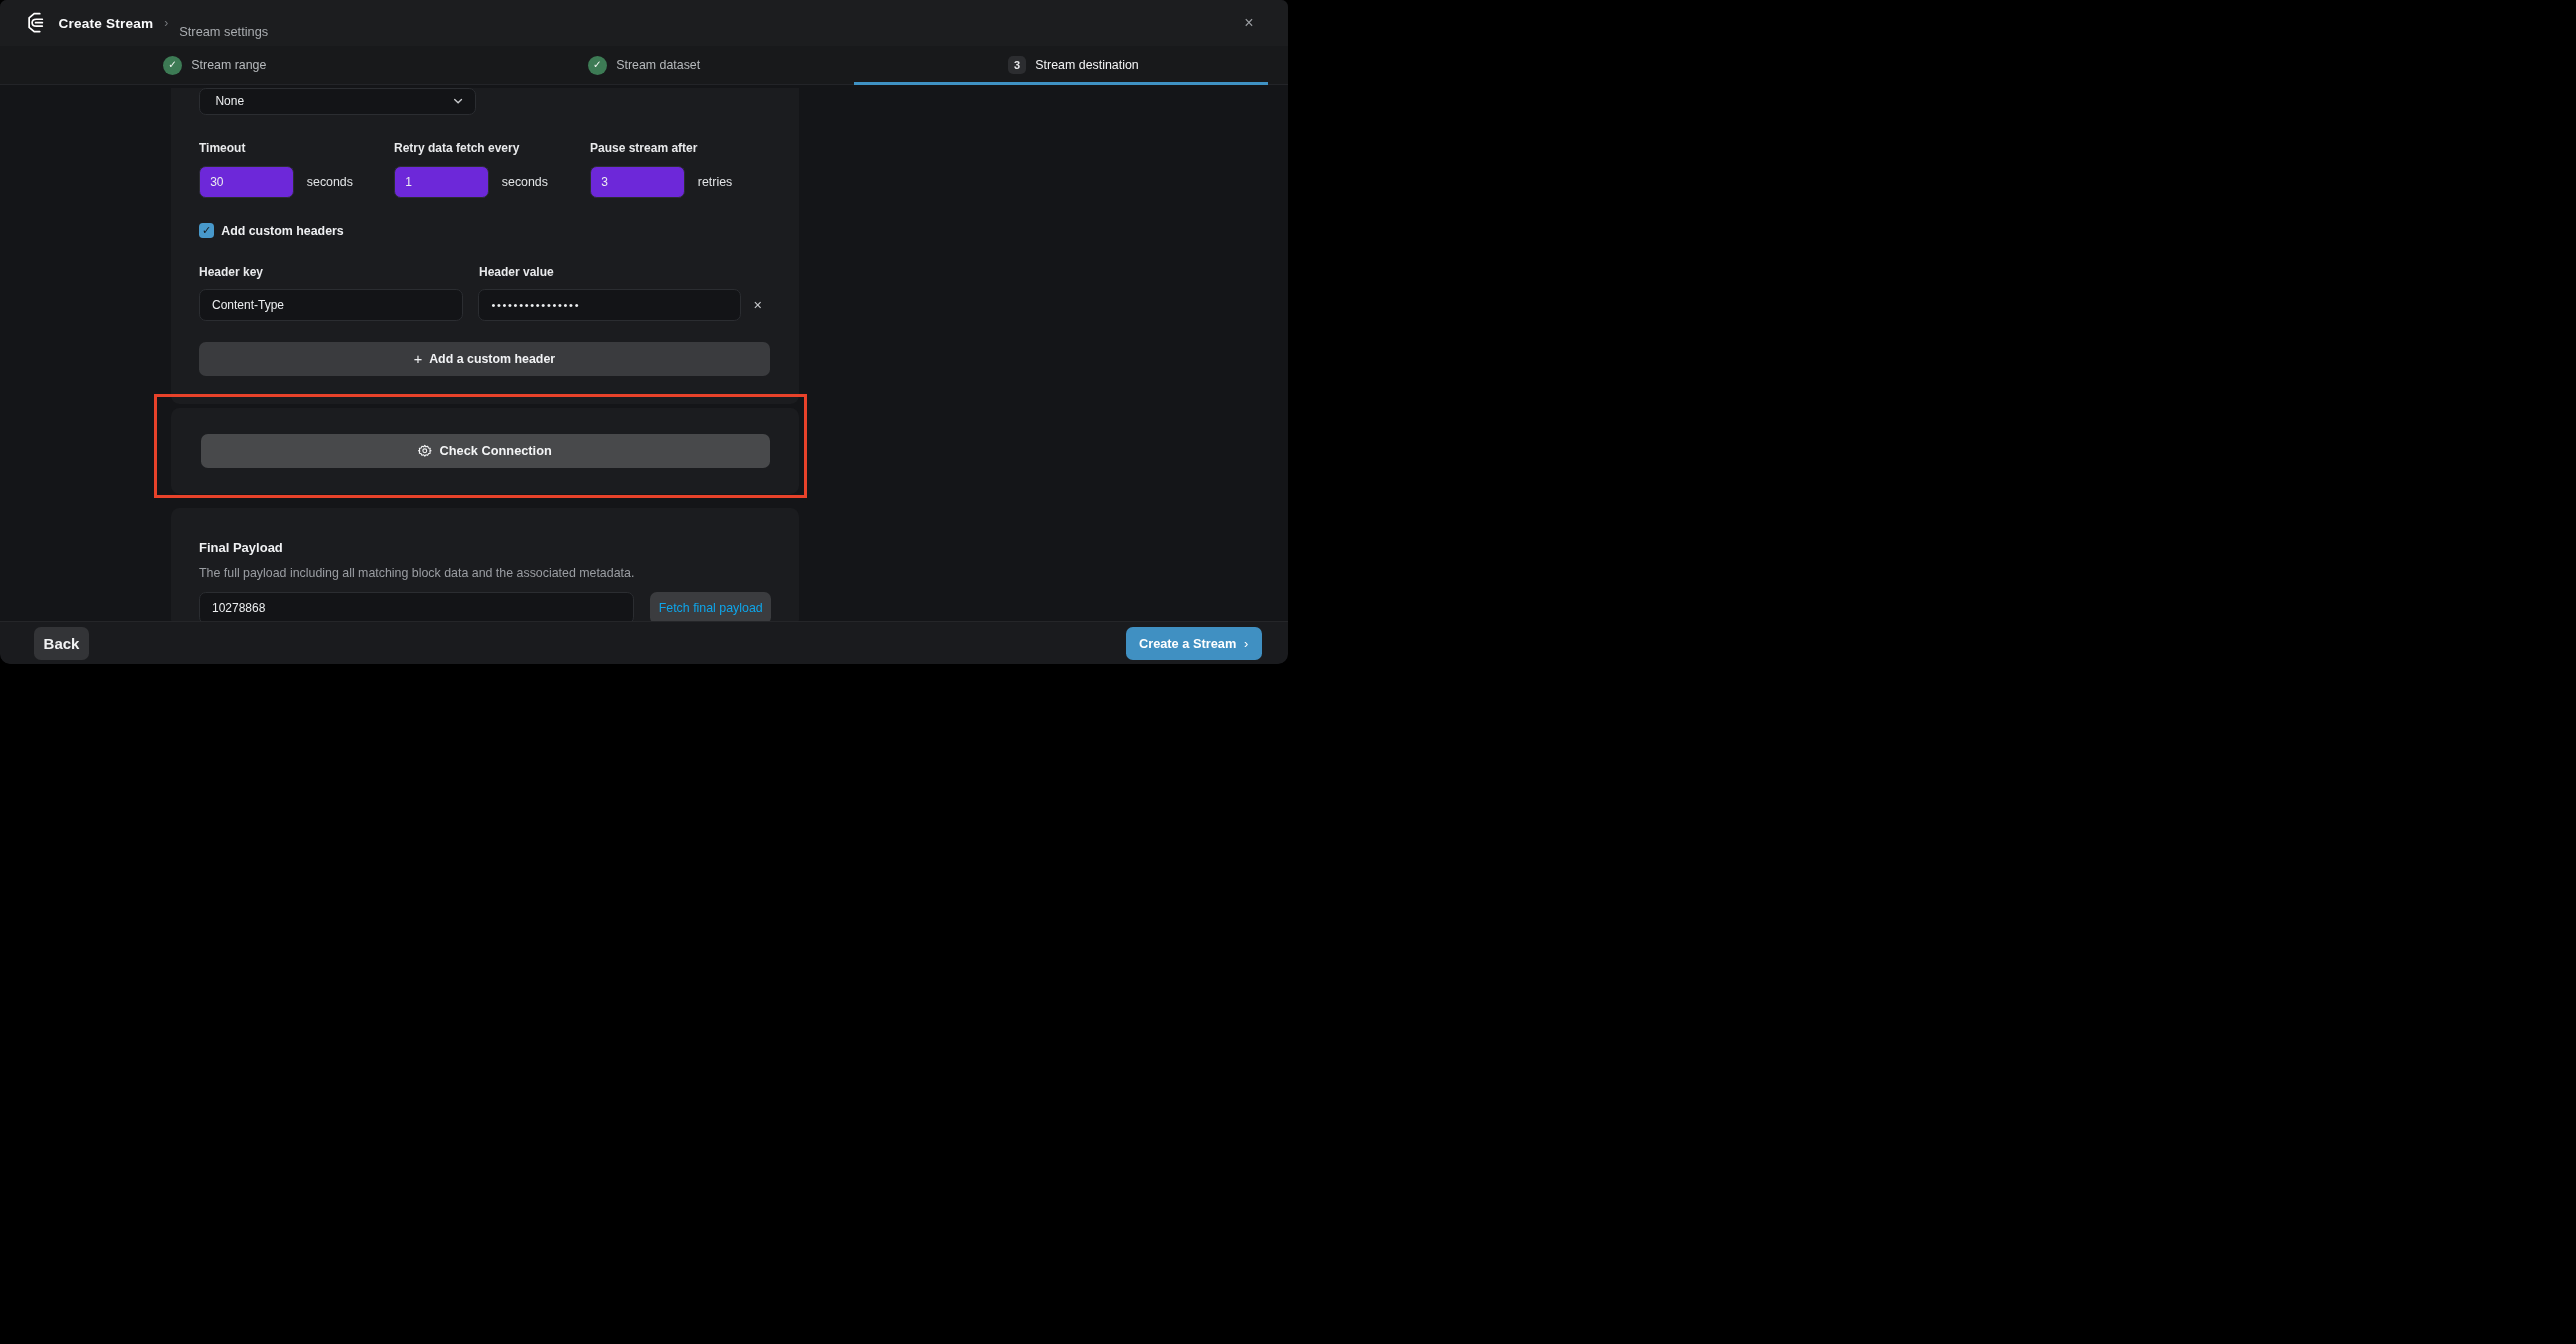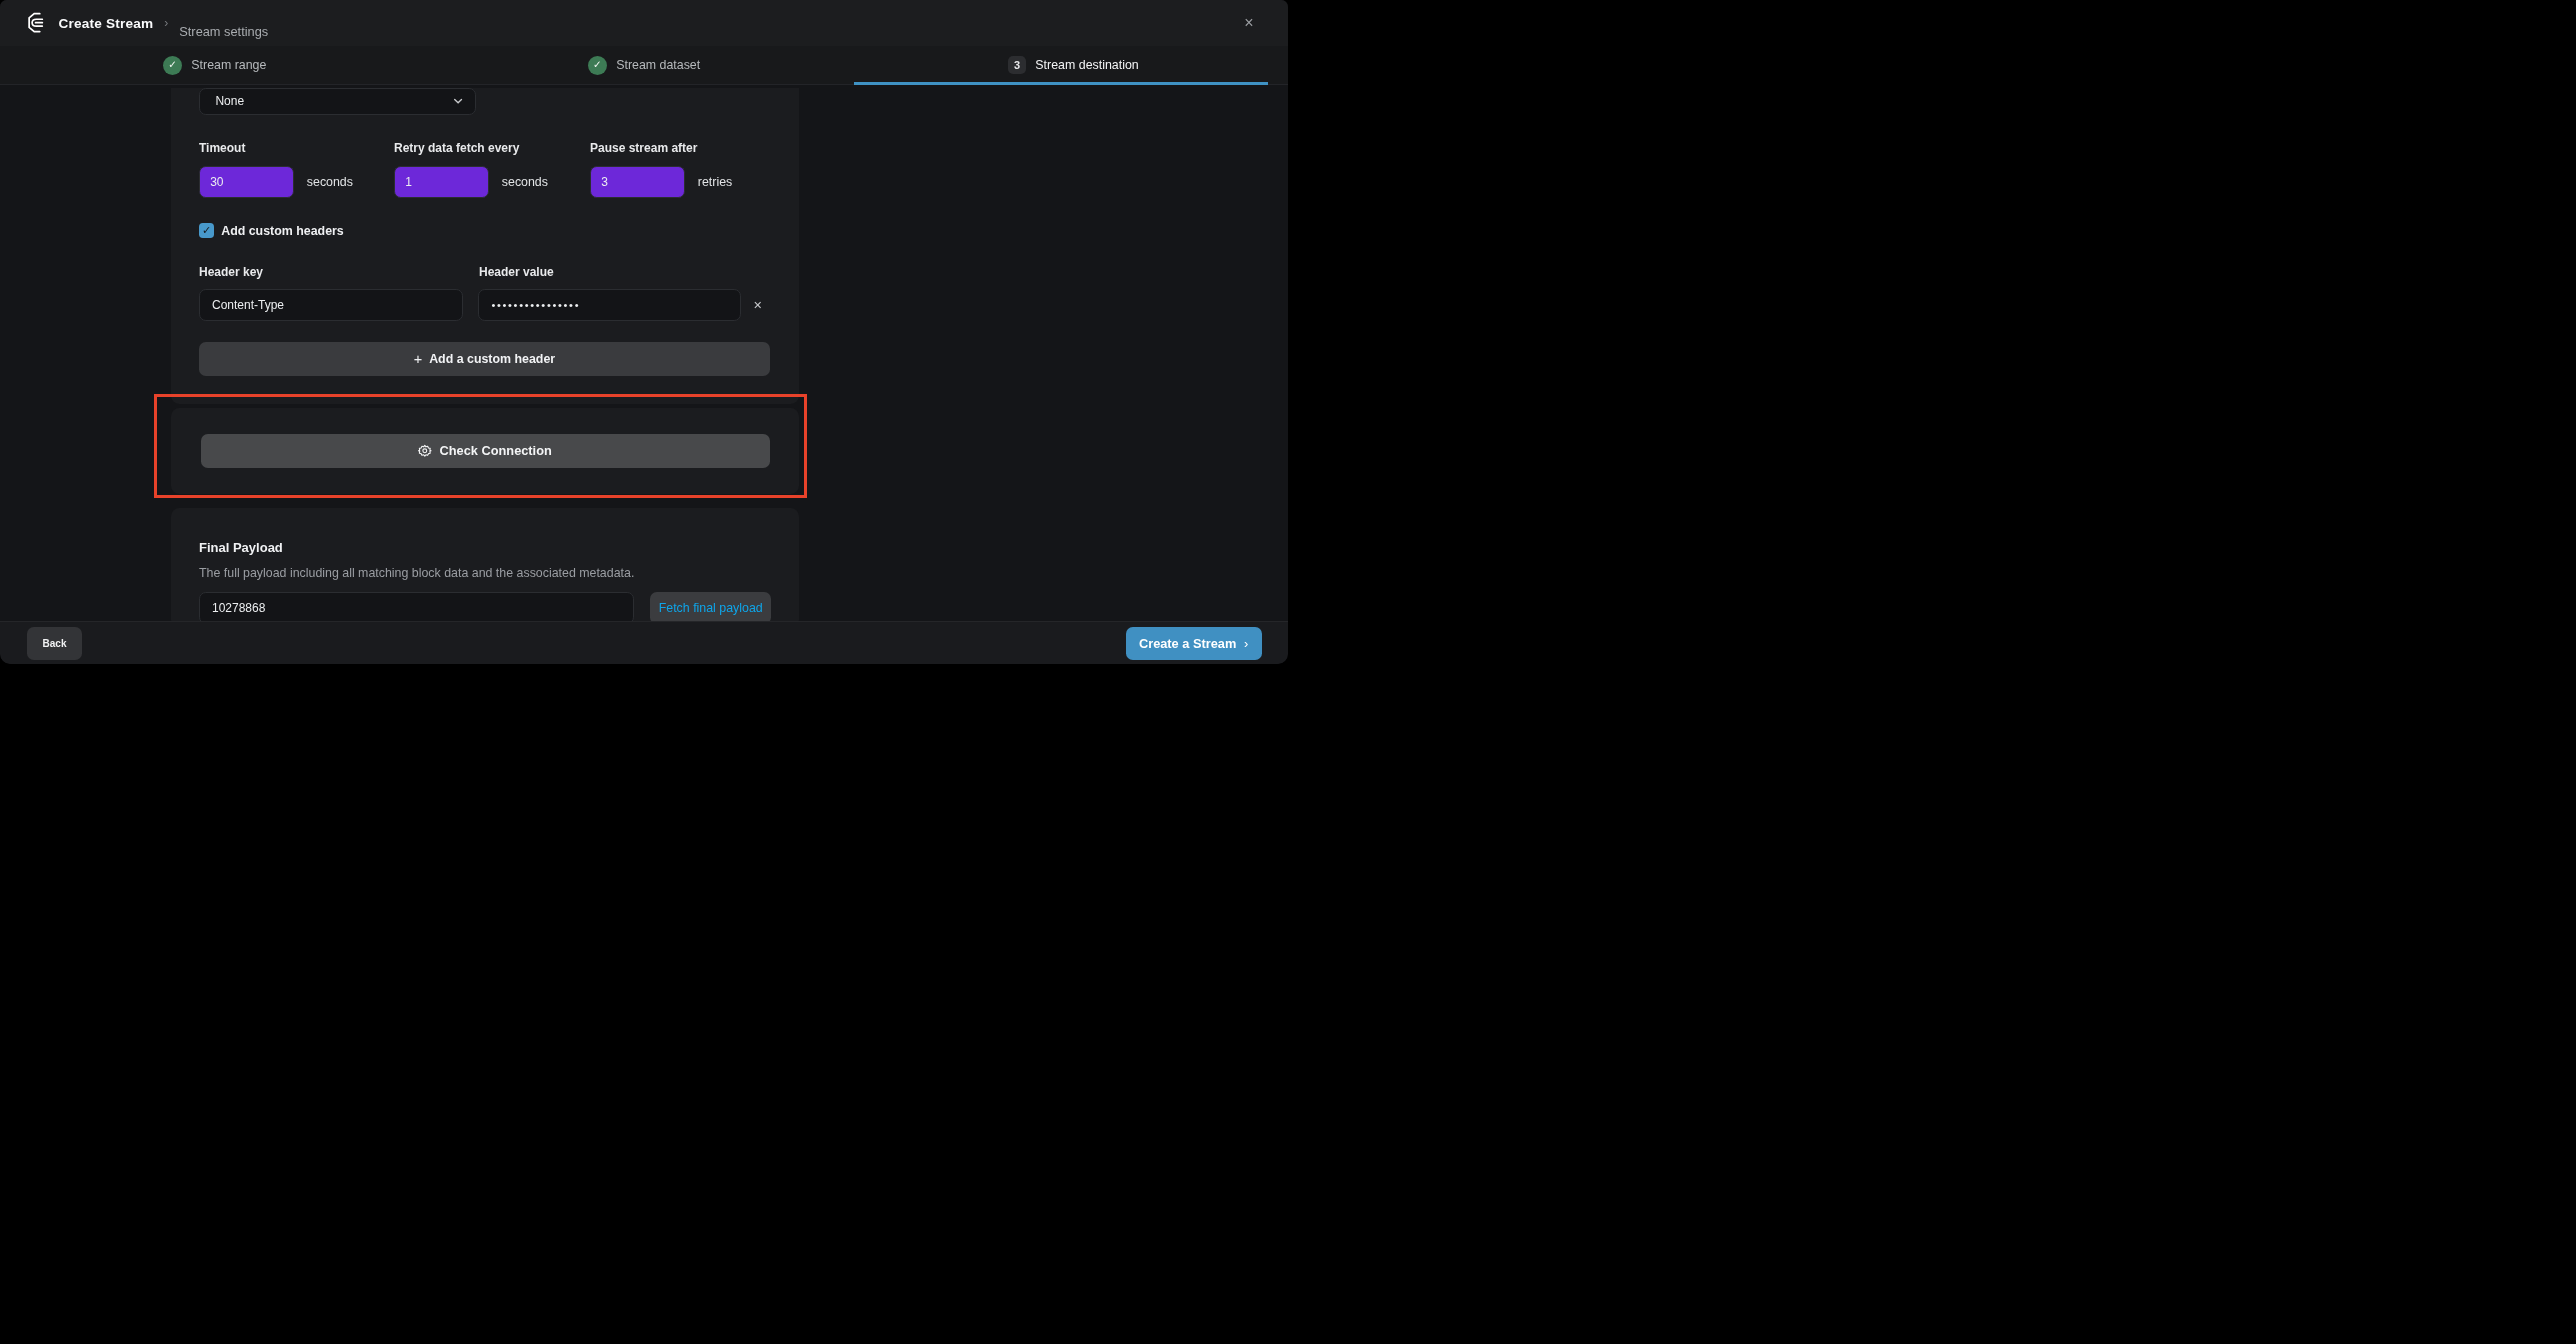--- a/index.html
+++ b/index.html
@@ -128,22 +128,22 @@
     border:3.4px solid #e8422a; z-index:6; pointer-events:none;
   }
 
   
   .footer {
     position:absolute; left:0; right:0; bottom:0; height:43px; z-index:10;
     background:#1a1b1e; border-top:0.9px solid rgba(255,255,255,0.05);
     border-radius:0 0 10.2px 10.2px; display:flex; align-items:center;
   }
   .back-btn {
-    margin-left:27px; width:55px; height:33px; background:#333437; border-radius:6.8px;
-    color:#f2f3f4; font-size:10px; font-weight:600;
+    margin-left:34px; width:55px; height:33px; background:#333437; border-radius:6.8px;
+    color:#f2f3f4; font-size:15px; font-weight:600;
   }
   .create-btn {
     position:absolute; right:26.4px; width:136px; height:33px; background:#4090c2;
     border-radius:6.8px; color:#fff; font-size:12.8px; font-weight:700; gap:7.7px;
   }
   .chev-right { font-size:12.8px; font-weight:400; margin-top:0.9px; }
 </style>
 </head>
 <body>
 

